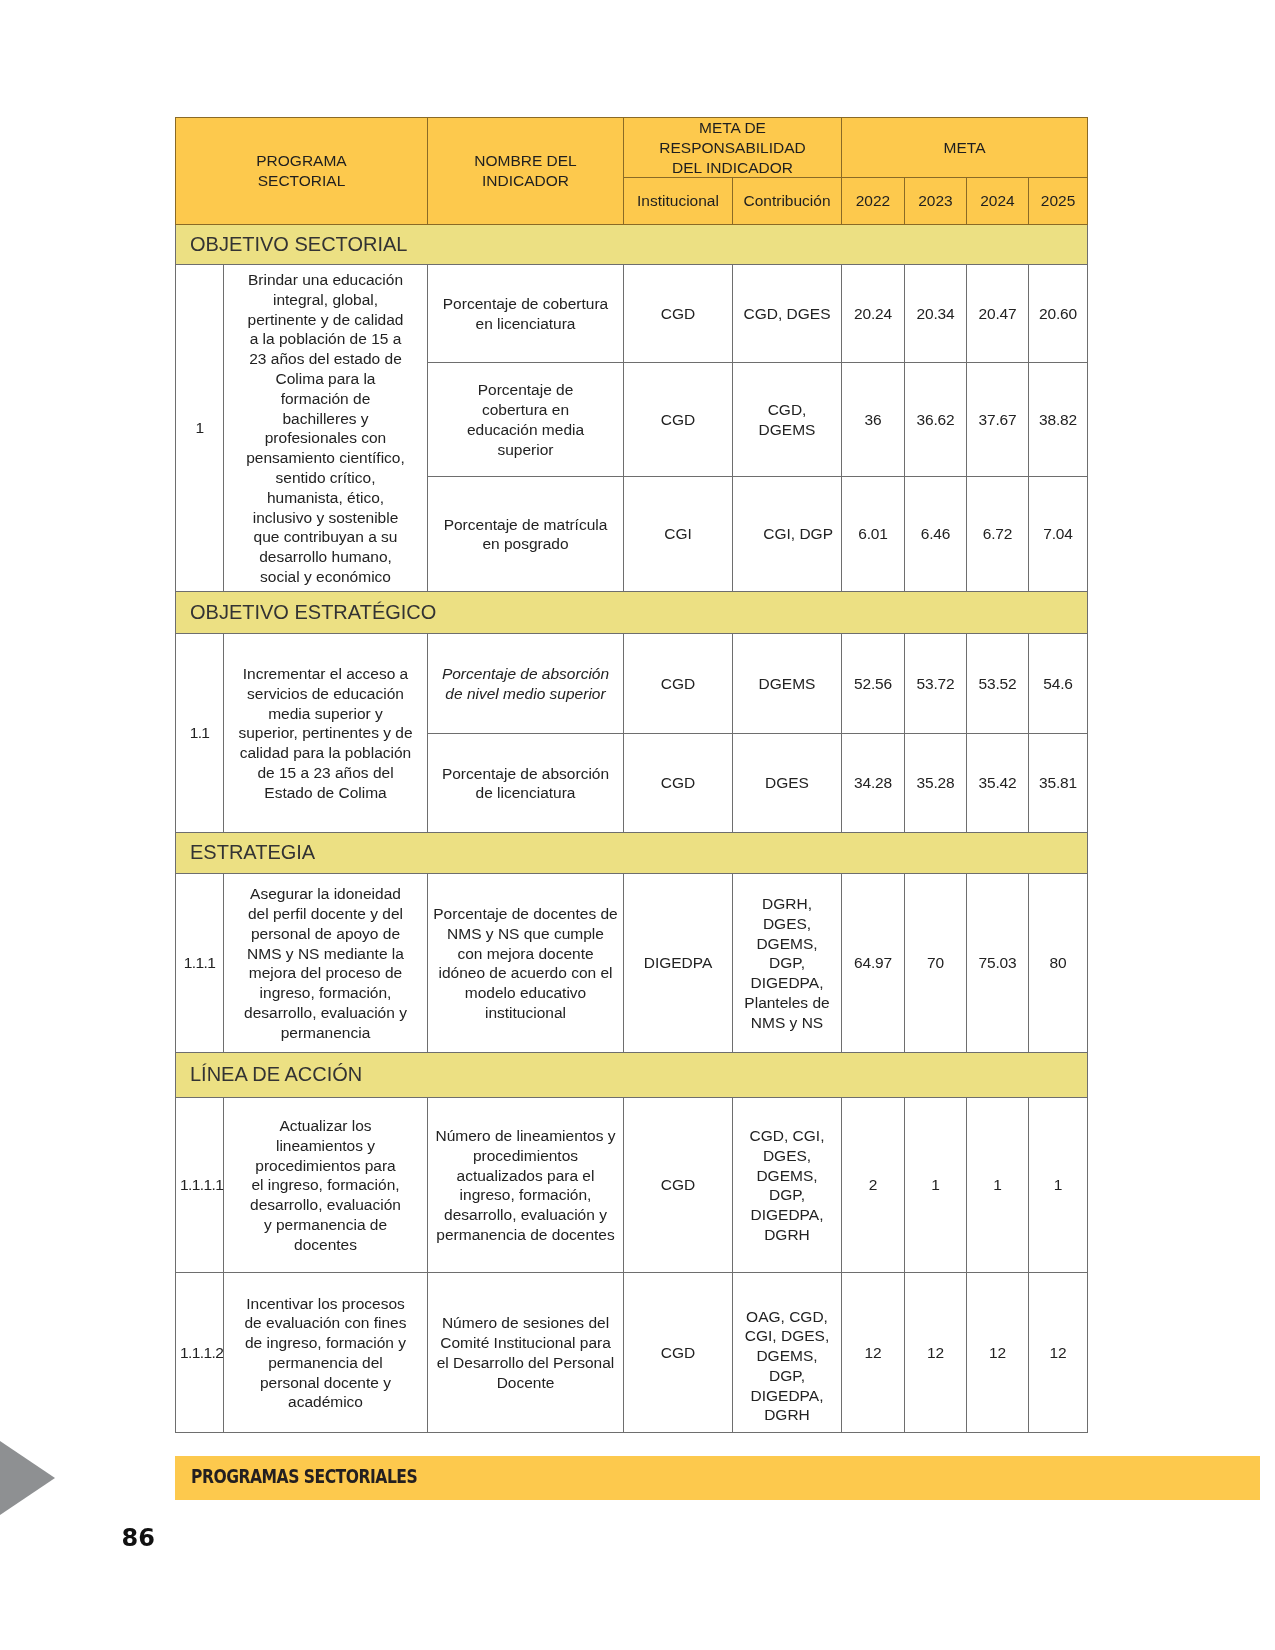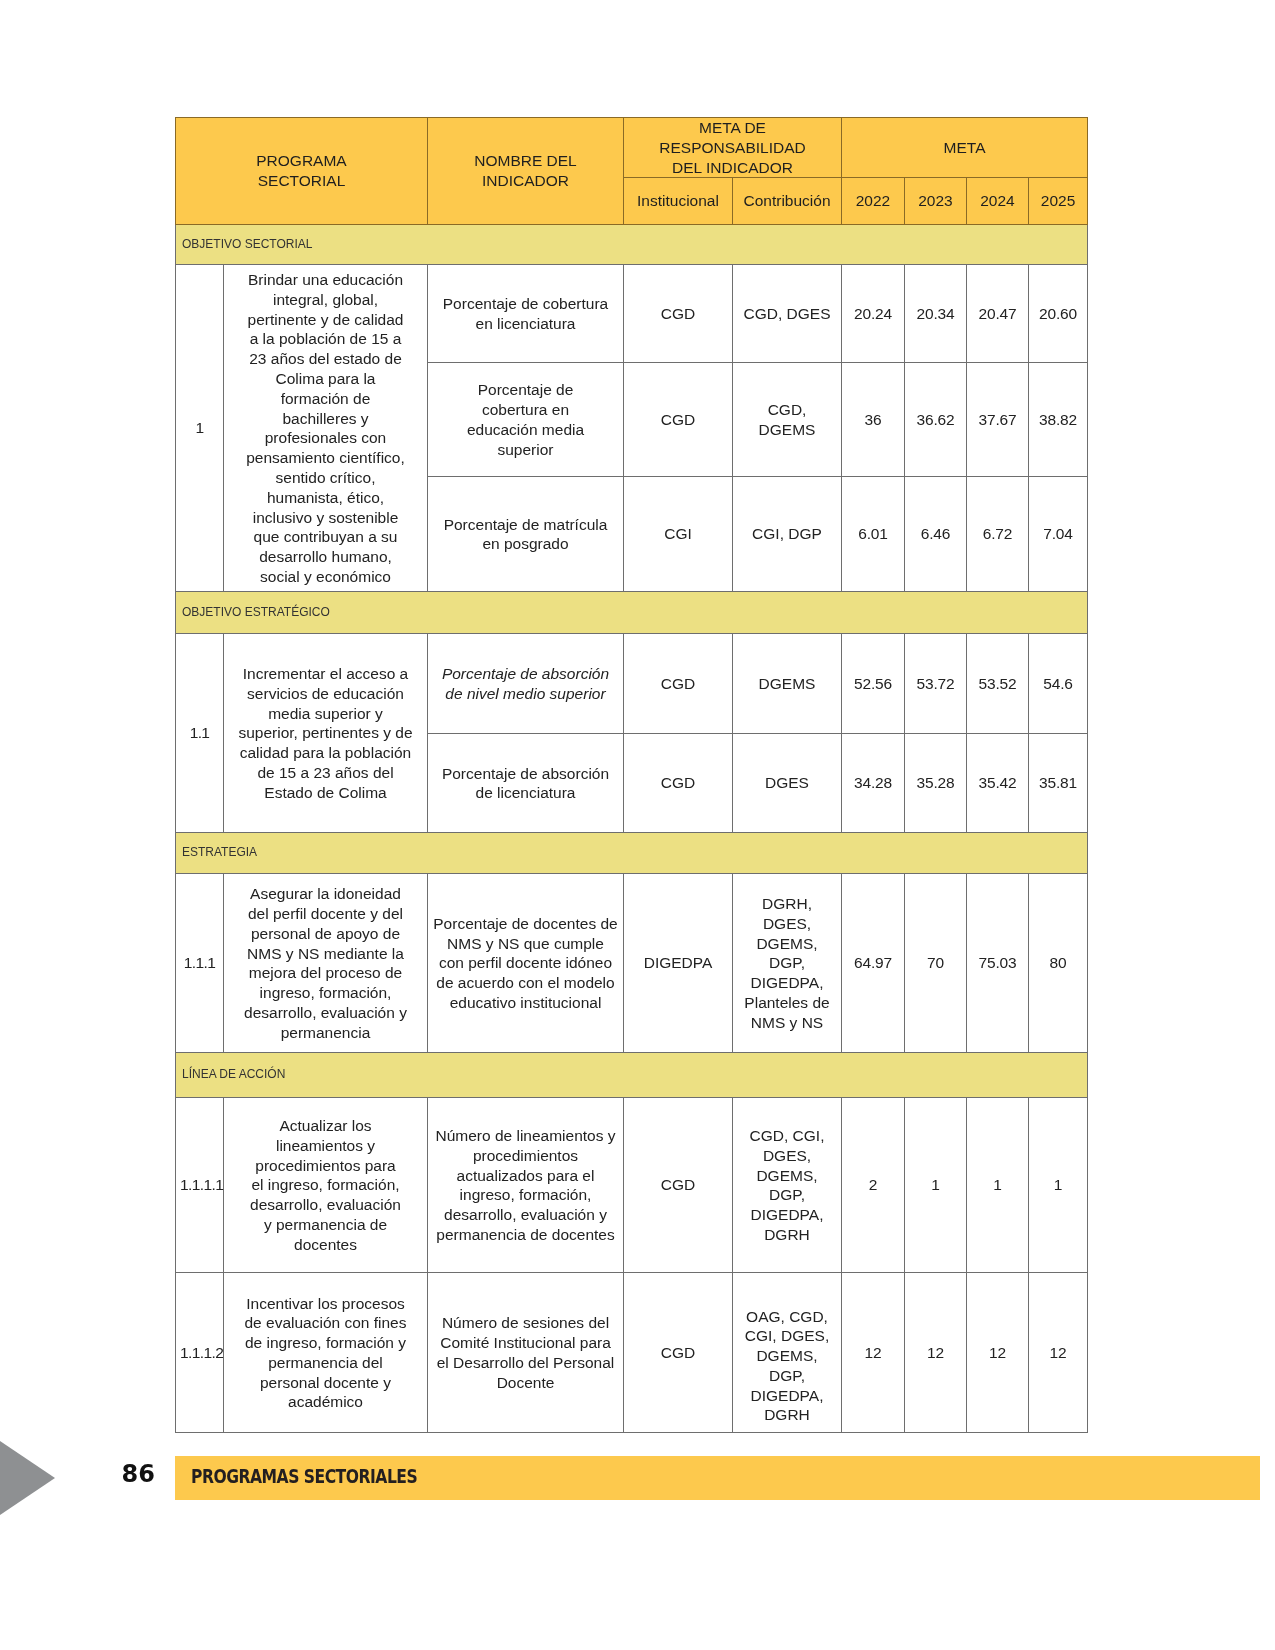--- a/index.html
+++ b/index.html
@@ -16,34 +16,34 @@
     border:1.5px solid #6e6e6e; padding:0 4px; text-align:center;
     vertical-align:middle; font-size:15.5px; line-height:19.8px; font-weight:normal;
   }
   table.main thead th {
     background:#fdc94d; border-color:#8a6a26; color:#1f1f1f;
   }
   .hdr-big { font-size:15.5px; line-height:19.5px; }
   .hdr-small { font-size:13.5px; line-height:16.5px; }
   .hdr-sub { font-size:15.5px; }
   tr.section td {
-    background:#ece083; text-align:left; padding-left:6px;
-    font-size:12px; color:#333; border-color:#6e6e6e;
+    background:#ece083; text-align:left; padding-left:14px;
+    font-size:20px; color:#333; border-color:#6e6e6e;
   }
   td.num { font-size:15px; letter-spacing:-0.2px; }
   td.desc { text-align:left; padding-left:11px; padding-right:6px; }
   td.idx { font-size:14px; letter-spacing:-0.6px; }
 
   .footer-tri {
     position:absolute; left:0; top:1441px; width:0; height:0;
     border-top:37px solid transparent; border-bottom:37px solid transparent;
     border-left:55px solid #8e9092;
   }
   .footer-page {
-    position:absolute; left:110px; top:1460px; width:45px; text-align:right;
+    position:absolute; left:110px; top:1524px; width:45px; text-align:right;
     font-family:"DejaVu Sans", sans-serif; font-weight:bold; font-size:24px; color:#111;
   }
   .footer-bar {
     position:absolute; left:175px; top:1456px; width:1085px; height:44px;
     background:#fdc94d;
   }
   .footer-title {
     position:absolute; left:16px; top:9px;
     font-family:"DejaVu Sans", sans-serif; font-weight:bold; font-size:19px;
     letter-spacing:-0.6px; transform:scaleX(0.82); transform-origin:left center;
@@ -101,21 +101,21 @@
         <td>CGD</td>
         <td><span style="display: inline-block; width: 92px;">CGD, DGEMS</span></td>
         <td class="num">36</td>
         <td class="num">36.62</td>
         <td class="num">37.67</td>
         <td class="num">38.82</td>
       </tr>
       <tr style="height: 115px;">
         <td><span style="display: inline-block; width: 170px;">Porcentaje de matrícula en posgrado</span></td>
         <td>CGI</td>
-        <td><span style="display: inline-block; width: 92px;">CGI, DGP</span></td>
+        <td><span style="display: inline-block; width: 92px; text-align: right;">CGI, DGP</span></td>
         <td class="num">6.01</td>
         <td class="num">6.46</td>
         <td class="num">6.72</td>
         <td class="num">7.04</td>
       </tr>
       <tr class="section" style="height: 42px;">
         <td colspan="9">OBJETIVO ESTRATÉGICO</td>
       </tr>
       <tr style="height: 100px;">
         <td rowspan="2" class="idx">1.1</td>
@@ -136,21 +136,21 @@
         <td class="num">35.28</td>
         <td class="num">35.42</td>
         <td class="num">35.81</td>
       </tr>
       <tr class="section" style="height: 41px;">
         <td colspan="9">ESTRATEGIA</td>
       </tr>
       <tr style="height: 179px;">
         <td rowspan="1" class="idx">1.1.1</td>
         <td rowspan="1" class="desc"><span style="display: inline-block; width: 165px;">Asegurar la idoneidad del perfil docente y del personal de apoyo de NMS y NS mediante la mejora del proceso de ingreso, formación, desarrollo, evaluación y permanencia</span></td>
-        <td><span style="display: inline-block; width: 185px;">Porcentaje de docentes de NMS y NS que cumple con perfil docente idóneo de acuerdo con el modelo educativo institucional</span></td>
+        <td><span style="display: inline-block; width: 185px;">Porcentaje de docentes de NMS y NS que cumple con mejora docente idóneo de acuerdo con el modelo educativo institucional</span></td>
         <td>DIGEDPA</td>
         <td><span style="display: inline-block; width: 92px;">DGRH, DGES, DGEMS, DGP, DIGEDPA, Planteles de NMS y NS</span></td>
         <td class="num">64.97</td>
         <td class="num">70</td>
         <td class="num">75.03</td>
         <td class="num">80</td>
       </tr>
       <tr class="section" style="height: 45px;">
         <td colspan="9">LÍNEA DE ACCIÓN</td>
       </tr>

